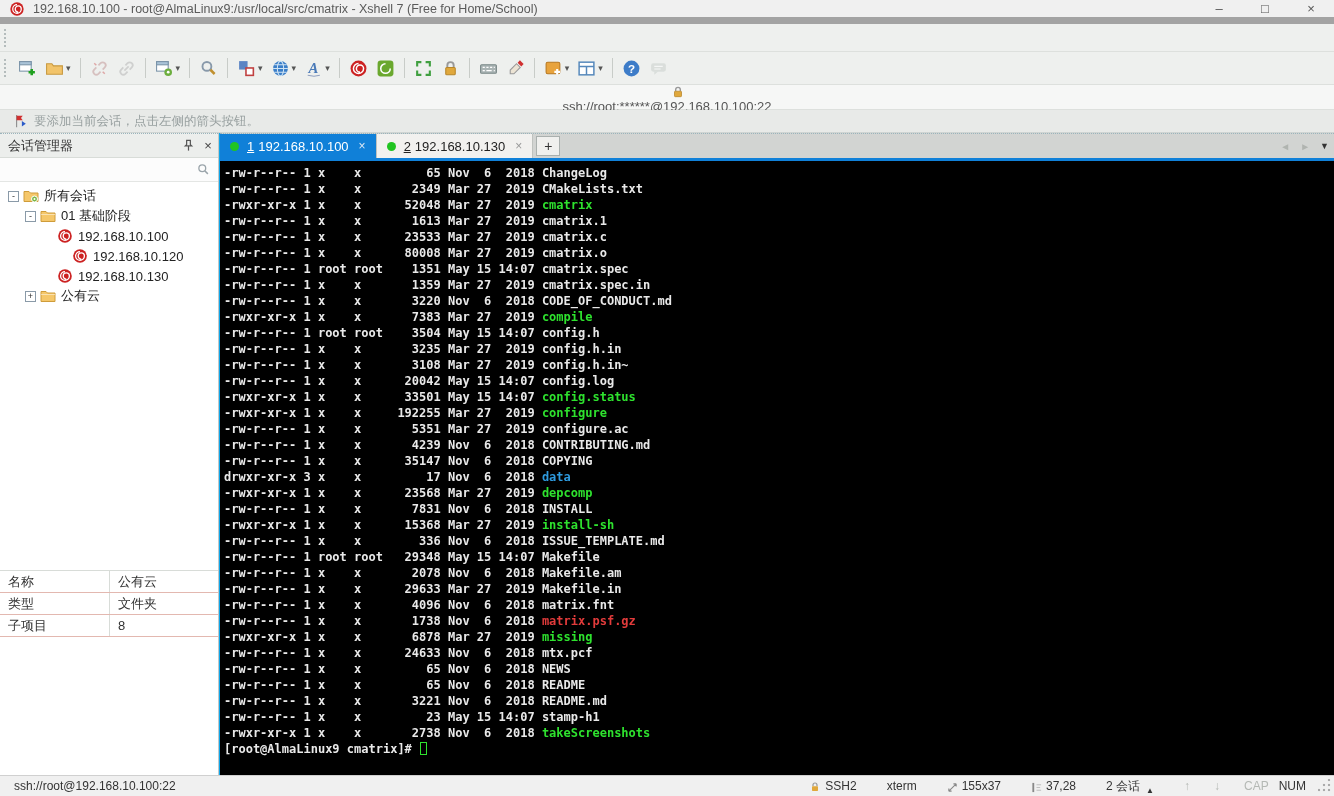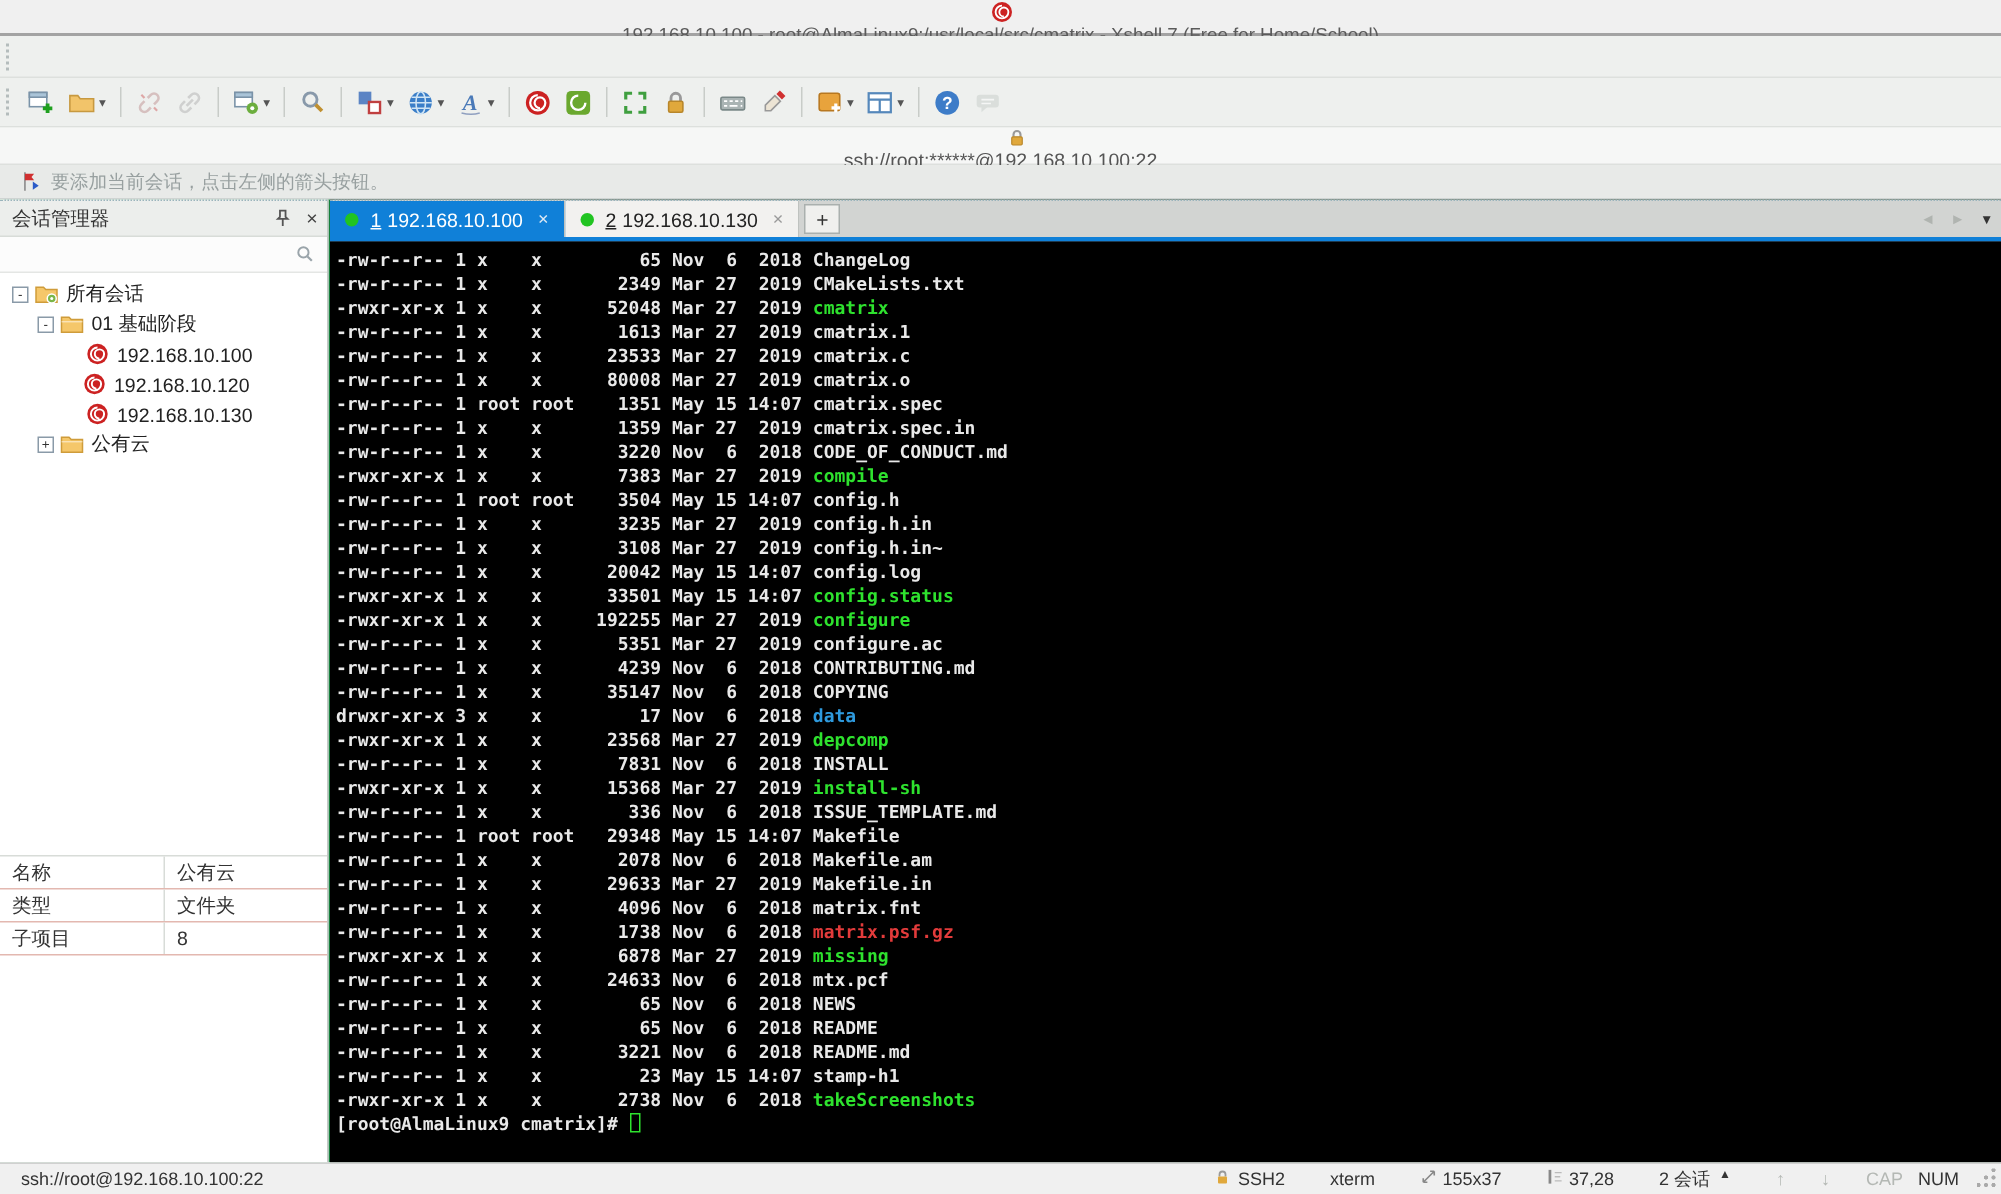--- a/index.html
+++ b/index.html
@@ -2,21 +2,21 @@
 <html style="--accent: #1080d8; --dot: #21c421; --t-text: #e9e9e9; --t-green: #2ee22e;"><head>
 <meta charset="utf-8">
 <style>
   * { margin:0; padding:0; box-sizing:border-box; }
   html,body { width:1334px; height:796px; overflow:hidden;
     font-family:"Liberation Sans", sans-serif; background:#eef0ee; font-size:13px; color:#333; }
   .abs { position:absolute; }
 
   
   #titlebar { left:0; top:0; width:1334px; height:24px; background:#f0f0f0;
-    display:flex; align-items:center; border-bottom:2px solid #a3a3a3;flex-direction:column; }
+    display:flex; align-items:center; border-bottom:7px solid #a3a3a3; }
   #titlebar .app-icon { width:16px; height:16px; margin:0 8px 0 9px; }
   #titlebar .title { color:#5a5a5a; font-size:12.5px; }
   #win-controls { margin-left:auto; display:flex; }
   #win-controls span { width:46px; height:24px; display:flex; align-items:center; justify-content:center;
     color:#555; font-size:13px; cursor:default; }
 
   
   #menubar { left:0; top:24px; width:1334px; height:28px; background:#eef0ee;
     display:flex; align-items:center; border-bottom:1px solid #dde0dd; }
   .grip { width:6px; height:18px; border-left:2px dotted #b4bcbc; margin:0 4px 0 4px; }
@@ -38,21 +38,21 @@
   #address-text { color:#555; font-size:13px; flex:1; }
   #address-caret { color:#444; font-size:9px; padding:0 12px; }
 
   
   #notifbar { left:0; top:110px; width:1334px; height:23px; background:#e8eae8;
     display:flex; align-items:center; border-bottom:1px solid #cfd4d2; }
   #notif-flag { width:14px; height:14px; margin:0 6px 0 14px; }
   #notif-text { color:#98a0a0; font-size:12.5px;font-family:Liberation Mono, monospace; }
 
   
-  #main { left:0; top:133px; width:1334px; height:642px; background:#15803d; }
+  #main { left:0; top:133px; width:1334px; height:642px; background:#0ea5e9; }
   #sidebar { left:0; top:0; width:219px; height:642px; background:#fff; border-right:1px solid #c4c8c6; }
   #sm-header { height:25px; background:#eceeec; display:flex; align-items:center;
     border-bottom:1px solid #d8dcd8; border-top:1px dotted #9ab4bc; }
   #sm-title { margin-left:8px; color:#333; }
   #sm-header .hbtn { width:20px; height:20px; display:flex; align-items:center; justify-content:center; color:#444; }
   #sm-pin { margin-left:auto; }
   #sm-search { height:24px; border-bottom:1px solid #e4e6e4; display:flex; align-items:center; background:#fcfcfc; }
   #sm-search svg { width:13px; height:13px; margin-left:auto; margin-right:8px; }
   #sm-tree { padding-top:4px; }
   .tree-row { height:20px; display:flex; align-items:center; font-size:13px; color:#222; white-space:nowrap; }
@@ -84,21 +84,21 @@
   #term-pre { font-family:"DejaVu Sans Mono", monospace; font-weight:bold; font-size:12px;
     line-height:16px; color:var(--t-text); padding:4px 0 0 4px; white-space:pre; }
   .cursor-box { display:inline-block; width:7px; height:13px; border:1px solid var(--t-green);
     vertical-align:-2px; margin-left:1px; }
 
   
   #statusbar { left:0; top:775px; width:1334px; height:21px; background:#f0f0f0;
     border-top:1px solid #d0d0d0; display:flex; align-items:center; font-size:12px; color:#333; }
   #status-left { margin-left:14px; }
   #status-right { margin-left:auto; display:flex; align-items:center; }
-  #status-right .seg { display:flex; align-items:flex-start; margin-right:30px; }
+  #status-right .seg { display:flex; align-items:flex-end; margin-right:30px; }
   #status-right svg { margin-right:4px; }
   .dim-txt { color:#b4b8b4; }
   #status-grip { width:14px; height:14px; margin-right:2px;
     background:
       radial-gradient(circle at 11px 11px, #aaa 1.2px, transparent 1.6px),
       radial-gradient(circle at 11px 6px,  #aaa 1.2px, transparent 1.6px),
       radial-gradient(circle at 6px 11px,  #aaa 1.2px, transparent 1.6px),
       radial-gradient(circle at 11px 1px,  #aaa 1.2px, transparent 1.6px),
       radial-gradient(circle at 1px 11px,  #aaa 1.2px, transparent 1.6px),
       radial-gradient(circle at 6px 6px,   #aaa 1.2px, transparent 1.6px); }
@@ -358,21 +358,21 @@
           <span>01 基础阶段</span>
         </div>
         <div class="tree-row" style="padding-left: 42px;">
           <span style="width: 15px; flex: 0 0 auto;"></span>
           <span class="ticon"><svg viewBox="0 0 16 16">
               <circle cx="8" cy="8" r="6.8" fill="#cc2222"></circle>
               <path d="M8 3.6a4.4 4.4 0 1 0 4.4 4.4 3.1 3.1 0 1 0-3.1 3.1" fill="none" stroke="#fff" stroke-width="1.3"></path>
             </svg></span>
           <span>192.168.10.100</span>
         </div>
-        <div class="tree-row" style="padding-left: 40px;">
+        <div class="tree-row" style="padding-left: 57px;">
           <span style="width: 15px; flex: 0 0 auto;"></span>
           <span class="ticon"><svg viewBox="0 0 16 16">
               <circle cx="8" cy="8" r="6.8" fill="#cc2222"></circle>
               <path d="M8 3.6a4.4 4.4 0 1 0 4.4 4.4 3.1 3.1 0 1 0-3.1 3.1" fill="none" stroke="#fff" stroke-width="1.3"></path>
             </svg></span>
           <span>192.168.10.120</span>
         </div>
         <div class="tree-row" style="padding-left: 42px;">
           <span style="width: 15px; flex: 0 0 auto;"></span>
           <span class="ticon"><svg viewBox="0 0 16 16">

